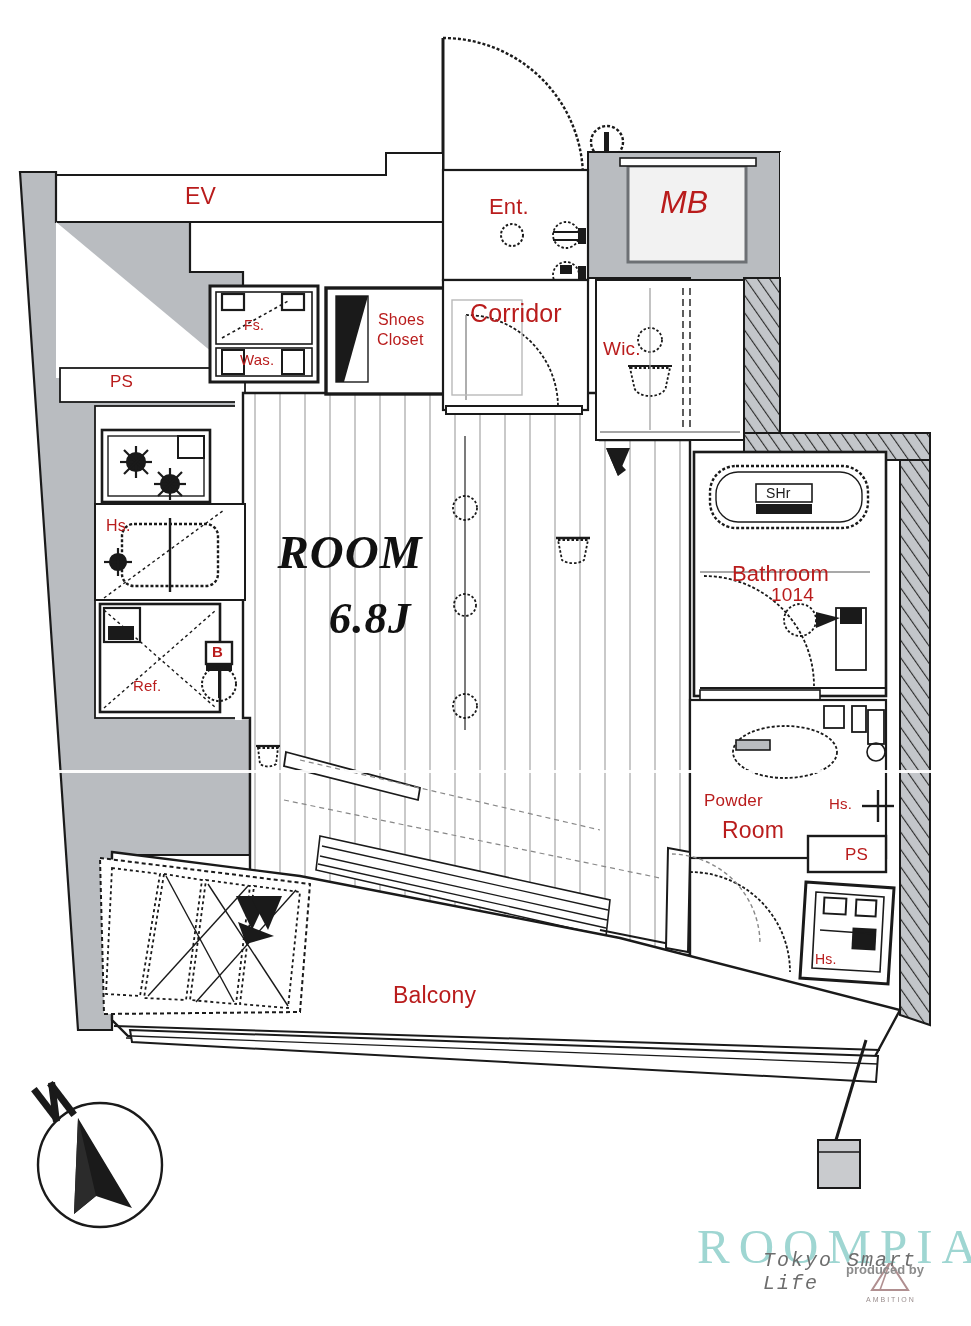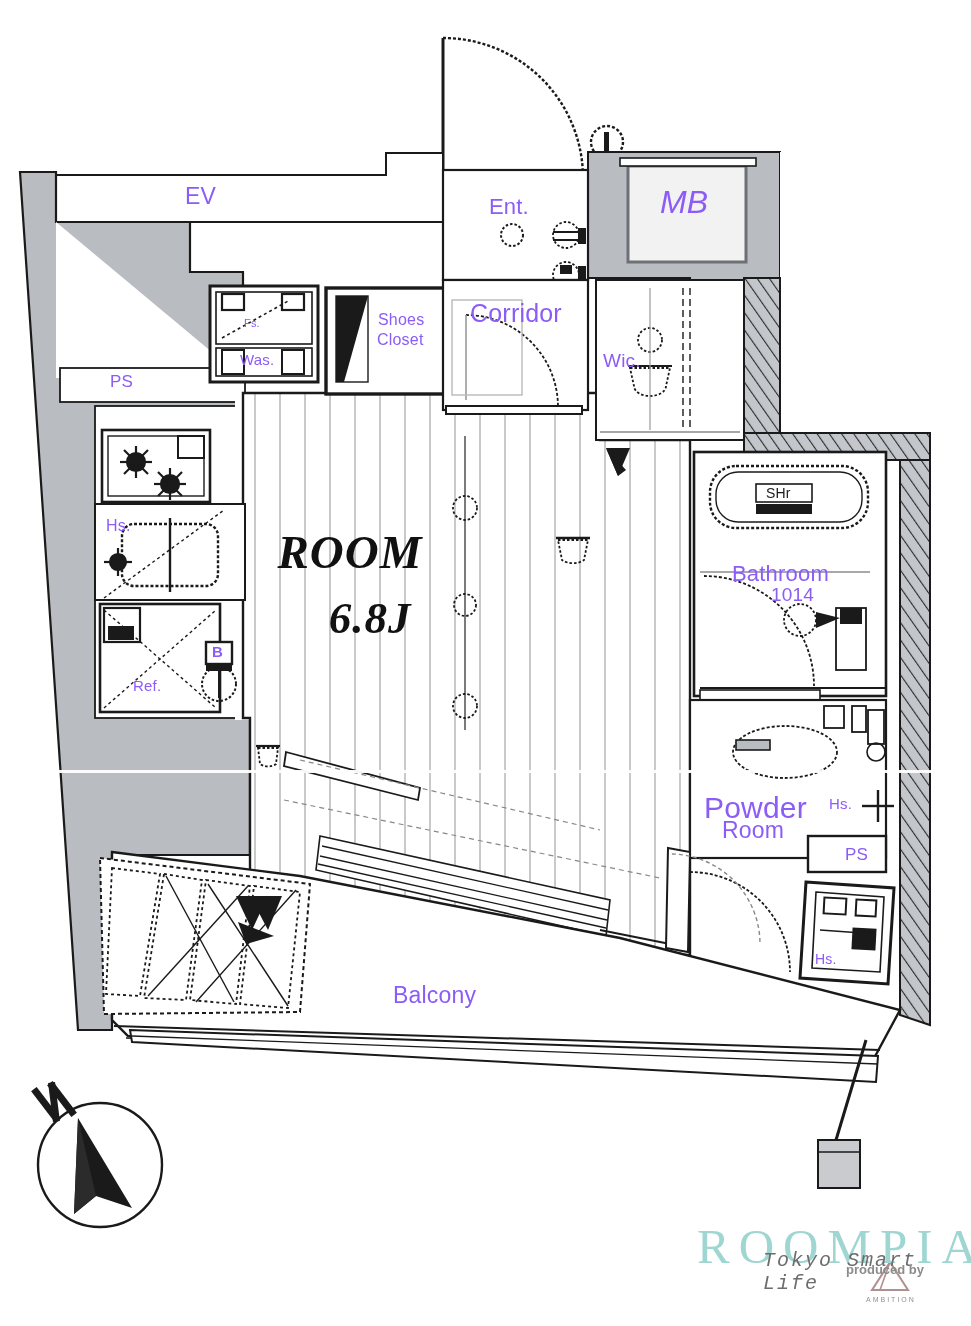--- a/index.html
+++ b/index.html
@@ -2,21 +2,21 @@
 <html><head>
 <meta charset="utf-8">
 <title>Floor Plan</title>
 <style>
   html,body{margin:0;padding:0;background:#ffffff;}
   body{
     font-family:"Liberation Sans", sans-serif;
     width:971px;height:1326px;overflow:hidden;position:relative;
   }
   #plan{position:absolute;left:0;top:0;width:971px;height:1326px;}
-  .lbl{position:absolute;color:#8b5cf6;font-family:"Liberation Sans",sans-serif;
+  .lbl{position:absolute;color:#b91c1c;font-family:"Liberation Sans",sans-serif;
        white-space:pre;line-height:1.05;letter-spacing:0.2px;}
   .lbl-sm{font-size:15px;}
   .lbl-xs{font-size:12px;}
   .lbl-md{font-size:19px;}
   .lbl-lg{font-size:21px;}
   .roomname{position:absolute;font-family:"Liberation Serif",serif;font-weight:bold;
             font-style:italic;color:#111;text-align:center;}
   .rn1{font-size:47px;letter-spacing:1px;}
   .rn2{font-size:45px;letter-spacing:1px;}
   .brand{position:absolute;}
@@ -333,41 +333,41 @@
   <g>
     <path d="M 890 1262 L 908 1290 L 872 1290 Z" fill="none" stroke="#b08f90" stroke-width="2"></path>
     <path d="M 890 1262 L 880 1290" fill="none" stroke="#b08f90" stroke-width="1.6"></path>
   </g>
 </svg>
 
 <div class="lbl lbl-lg" style="left:185px;top:184px;font-size:23px;">EV</div>
 
 <div class="lbl lbl-sm" style="left:110px;top:373px;font-size:17px;">PS</div>
 
-<div class="lbl lbl-xs" style="left:244px;top:318px;font-size:11px;">Fs.</div>
+<div class="lbl lbl-xs" style="left:244px;top:318px;font-size:14px;">Fs.</div>
 
 <div class="lbl lbl-xs" style="left:240px;top:352px;font-size:15px;">Was.</div>
 
 <div class="lbl lbl-sm" style="left:378px;top:312px;font-size:16px;">Shoes</div>
 <div class="lbl lbl-sm" style="left:377px;top:332px;font-size:16px;">Closet</div>
 
 <div class="lbl lbl-md" style="left:489px;top:195px;font-size:22px;">Ent.</div>
 
 <div class="lbl lbl-md" style="left:660px;top:186px;font-size:32px;font-style:italic;">MB</div>
 
 <div class="lbl lbl-md" style="left:470px;top:300px;font-size:25px;">Corridor</div>
 
-<div class="lbl lbl-sm" style="left:603px;top:351px;font-size:19px;">Wic.</div>
+<div class="lbl lbl-sm" style="left:603px;top:339px;font-size:19px;">Wic.</div>
 
 <div class="lbl lbl-sm" style="left:766px;top:486px;font-size:14px;color:#1a1a1a;">SHr</div>
 
 <div class="lbl lbl-md" style="left:732px;top:562px;font-size:22px;">Bathroom</div>
 <div class="lbl lbl-sm" style="left:771px;top:585px;font-size:19px;">1014</div>
 
-<div class="lbl lbl-md" style="left:704px;top:792px;font-size:30px;">Powder</div>
+<div class="lbl lbl-md" style="left:704px;top:792px;font-size:17px;">Powder</div>
 <div class="lbl lbl-md" style="left:722px;top:818px;font-size:23px;">Room</div>
 
 <div class="lbl lbl-xs" style="left:829px;top:796px;font-size:15px;">Hs.</div>
 
 <div class="lbl lbl-sm" style="left:845px;top:846px;font-size:17px;">PS</div>
 
 <div class="lbl lbl-xs" style="left:815px;top:952px;font-size:14px;">Hs.</div>
 
 <div class="lbl lbl-xs" style="left:106px;top:518px;font-size:16px;">Hs.</div>
 

